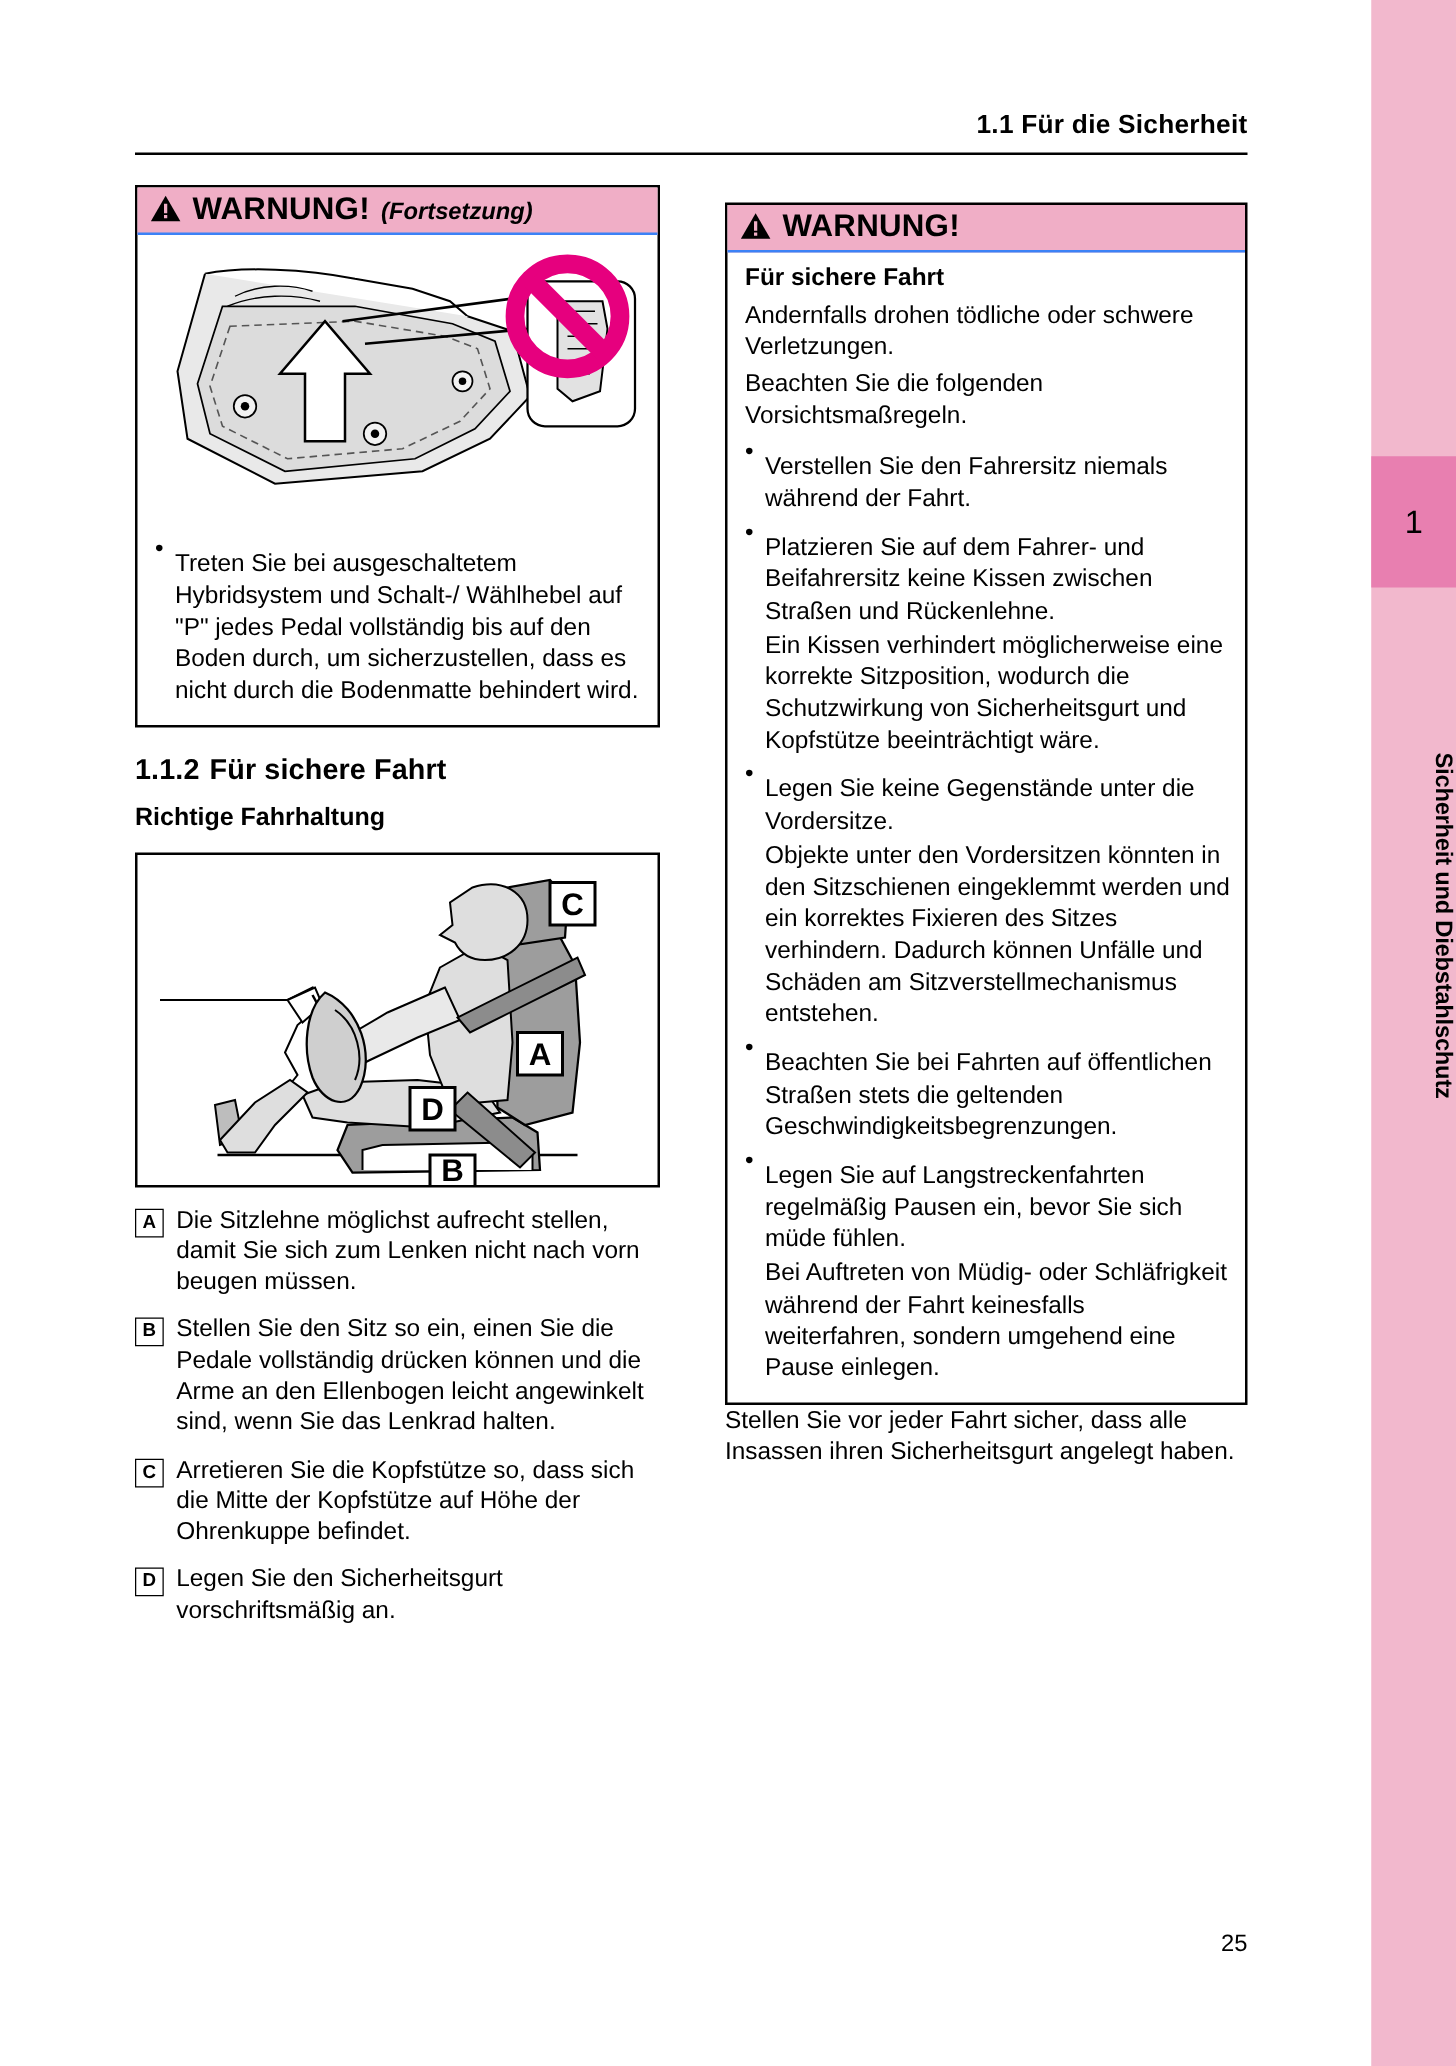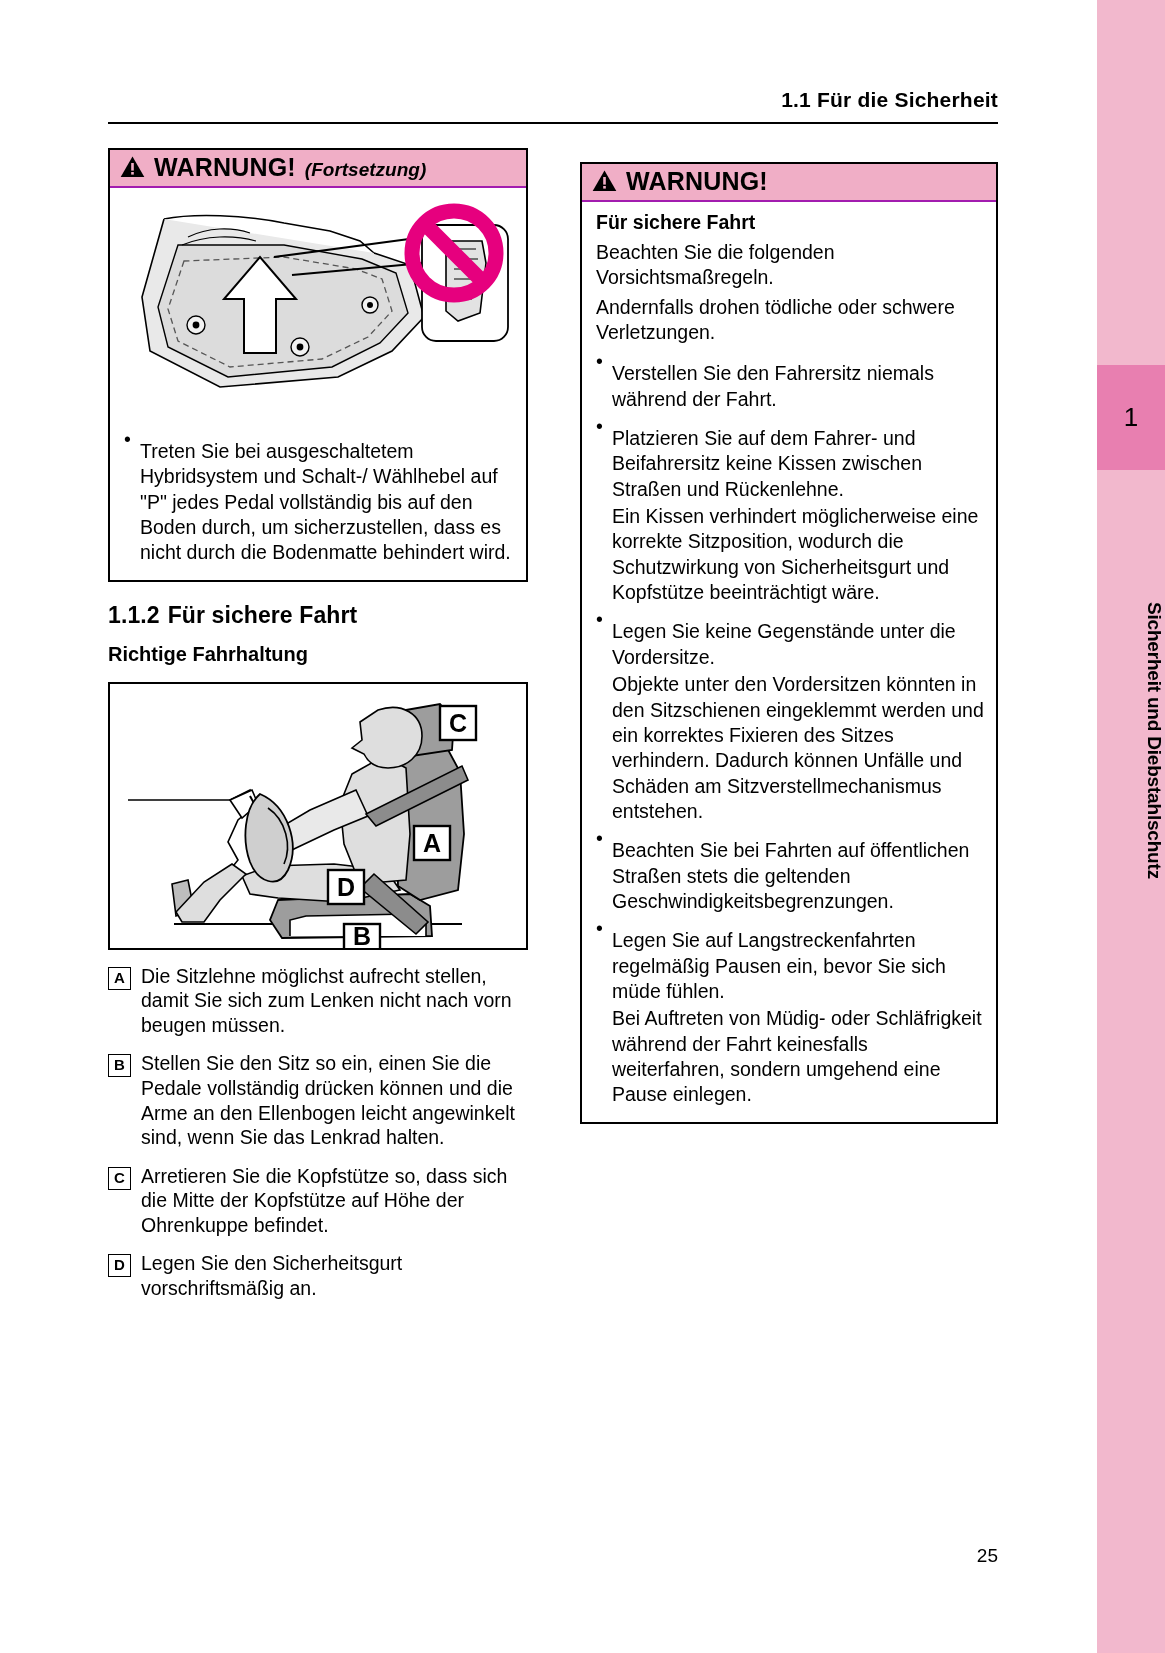--- a/index.html
+++ b/index.html
@@ -71,21 +71,21 @@
     width: 418px;
   }
 
   
   .warn-box {
     border: 2px solid #000;
     background: #fff;
   }
   .warn-head {
     background: #f0aec6;
-    border-bottom: 2px solid #a21caf;
+    border-bottom: 2px solid #3b82f6;
     padding: 5px 8px 6px 10px;
     display: flex;
     align-items: baseline;
     gap: 9px;
   }
   .warn-tri {
     position: relative;
     width: 25px; height: 22px;
     flex: 0 0 auto;
     align-self: center;
@@ -359,22 +359,22 @@
         <svg width="25" height="22" viewBox="0 0 25 22">
           <path d="M12.5 0.5 L24.3 21 L0.7 21 Z" fill="#000"></path>
           <rect x="11.2" y="7" width="2.6" height="7.6" fill="#f0aec6"></rect>
           <rect x="11.2" y="16" width="2.6" height="2.6" fill="#f0aec6"></rect>
         </svg>
       </span>
       <span class="warn-title">WARNUNG!</span>
     </div>
     <div class="warn-body">
       <p class="rb-strong">Für sichere Fahrt</p>
+      <p class="rb-p">Andernfalls drohen tödliche oder schwere Verletzungen.</p>
       <p class="rb-p">Beachten Sie die folgenden Vorsichtsmaßregeln.</p>
-      <p class="rb-p">Andernfalls drohen tödliche oder schwere Verletzungen.</p>
 
       <ul class="bullet-list">
         <li>
           <div class="bullet-item">
             <span class="bullet-dot">•</span>
             <span class="bullet-text">Verstellen Sie den Fahrersitz niemals während der Fahrt.</span>
           </div>
         </li>
         <li>
           <div class="bullet-item">
@@ -400,15 +400,16 @@
           <div class="bullet-item">
             <span class="bullet-dot">•</span>
             <span class="bullet-text">Legen Sie auf Langstreckenfahrten regelmäßig Pausen ein, bevor Sie sich müde fühlen.</span>
           </div>
           <p class="sub-para">Bei Auftreten von Müdig- oder Schläfrigkeit während der Fahrt keinesfalls weiterfahren, sondern umgehend eine Pause einlegen.</p>
         </li>
       </ul>
     </div>
   </div>
 
+  <p class="body-p">Stellen Sie vor jeder Fahrt sicher, dass alle Insassen ihren Sicherheitsgurt angelegt haben.</p>
 </div>
 
 <div class="page-num">25</div>
 
 </body></html>

